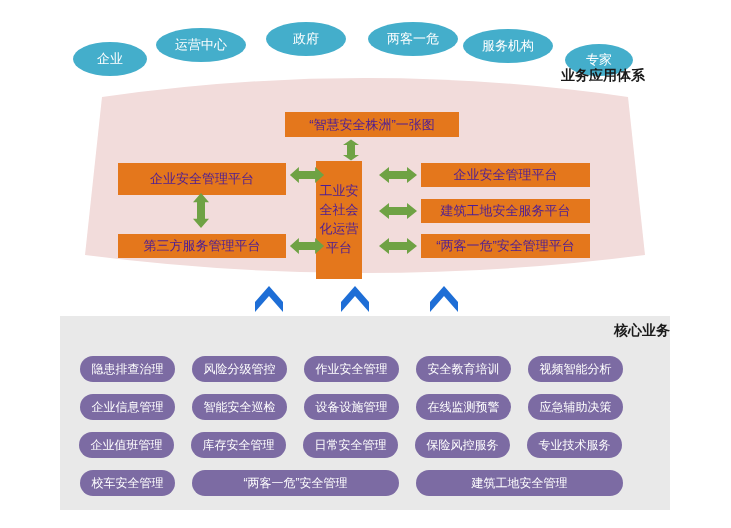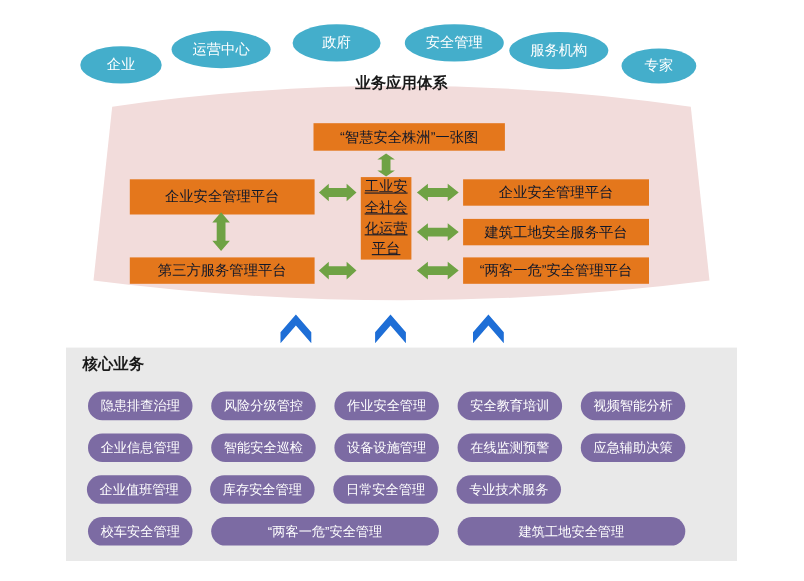--- a/index.html
+++ b/index.html
@@ -7,36 +7,36 @@
   body { font-family:"Liberation Sans", sans-serif; }
   #canvas { position:relative; width:731px; height:528px; background:#ffffff; overflow:hidden; }
 
   
   .ellipse { position:absolute; background:#44AECB; border-radius:50%;
              display:flex; align-items:center; justify-content:center;
              color:#ffffff; font-size:13px; }
 
   
   #pink-shape { position:absolute; left:80px; top:55px; width:570px; height:240px; }
-  .area-title { position:absolute; left:85px; top:67px; width:560px; text-align:center;
+  .area-title { position:absolute; left:85px; top:67px; width:560px; text-align:right;
                 font-size:14px; font-weight:bold; color:#1a1a1a; }
 
   
-  .obox { position:absolute; background:#E4771C; color:#0f172a; font-size:13px;
+  .obox { position:absolute; background:#E4771C; color:#4c1d95; font-size:13px;
           display:flex; align-items:center; justify-content:center; text-align:center; }
   .obox.multiline { white-space:pre-line; line-height:1.45; }
 
   
   .arrow { position:absolute; }
   .arrow svg { display:block; width:100%; height:100%; }
 
   
   #core-panel { position:absolute; left:60px; top:316px; width:610px; height:194px; background:#E9E9E9; }
-  .panel-title { position:absolute; top:6px; left:0; width:100%; text-align:left;
-                 font-size:14px; font-weight:bold; color:#1a1a1a;margin-left:15px; }
+  .panel-title { position:absolute; top:6px; left:0; width:100%; text-align:right;
+                 font-size:14px; font-weight:bold; color:#1a1a1a; }
   .pill-row { position:absolute; left:0; width:100%; padding-left:20px;
               display:flex; gap:17px; height:26px; }
   .pill { background:#7C6BA3; border-radius:13px; color:#ffffff; font-size:12px;
           display:flex; align-items:center; justify-content:center; height:26px; width:95px; }
   .pill.wide { width:207px; }
 </style>
 </head>
 <body>
 
 <div id="canvas">
@@ -48,34 +48,34 @@
   <div class="ellipse" style="left:73px;  top:42px; width:74px; height:34px;font-family:Liberation Mono, monospace;">
       <span>企业</span>
     </div>
   <div class="ellipse" style="left:156px; top:28px; width:90px; height:34px;">
       <span>运营中心</span>
     </div>
   <div class="ellipse" style="left:266px; top:22px; width:80px; height:34px;">
       <span>政府</span>
     </div>
   <div class="ellipse" style="left:368px; top:22px; width:90px; height:34px;">
-      <span>安全管理</span>
+      <span>两客一危</span>
     </div>
   <div class="ellipse" style="left:463px; top:29px; width:90px; height:34px;">
       <span>服务机构</span>
     </div>
   <div class="ellipse" style="left:565px; top:44px; width:68px; height:32px;">
       <span>专家</span>
     </div>
 
   <div class="area-title">业务应用体系</div>
 
   <div class="obox" style="left:285px; top:112px; width:174px; height:25px;">“智慧安全株洲”一张图</div>
   <div class="obox" style="left:118px; top:163px; width:168px; height:32px;">企业安全管理平台</div>
-  <div class="obox multiline" style="left:328px; top:161px; width:46px; height:75px;text-decoration:underline;">工业安
+  <div class="obox multiline" style="left:316px; top:161px; width:46px; height:118px;">工业安
 全社会
 化运营
 平台</div>
   <div class="obox" style="left:421px; top:163px; width:169px; height:24px;">企业安全管理平台</div>
   <div class="obox" style="left:421px; top:199px; width:169px; height:24px;">建筑工地安全服务平台</div>
   <div class="obox" style="left:118px; top:234px; width:168px; height:24px;">第三方服务管理平台</div>
   <div class="obox" style="left:421px; top:234px; width:169px; height:24px;">“两客一危”安全管理平台</div>
 
   <div class="arrow" style="left:342px; top:139px; width:18px; height:22px;">
     <svg viewBox="0 0 18 40" preserveAspectRatio="none">
@@ -145,20 +145,21 @@
       <div class="pill">智能安全巡检</div>
       <div class="pill">设备设施管理</div>
       <div class="pill">在线监测预警</div>
       <div class="pill">应急辅助决策</div>
     </div>
 
     <div class="pill-row" style="top:116px;padding-left:19px;">
       <div class="pill">企业值班管理</div>
       <div class="pill">库存安全管理</div>
       <div class="pill">日常安全管理</div>
+      <div class="pill">保险风控服务</div>
       <div class="pill">专业技术服务</div>
     </div>
 
     <div class="pill-row" style="top:154px;">
       <div class="pill">校车安全管理</div>
       <div class="pill wide">“两客一危”安全管理</div>
       <div class="pill wide">建筑工地安全管理</div>
     </div>
   </div>
 

